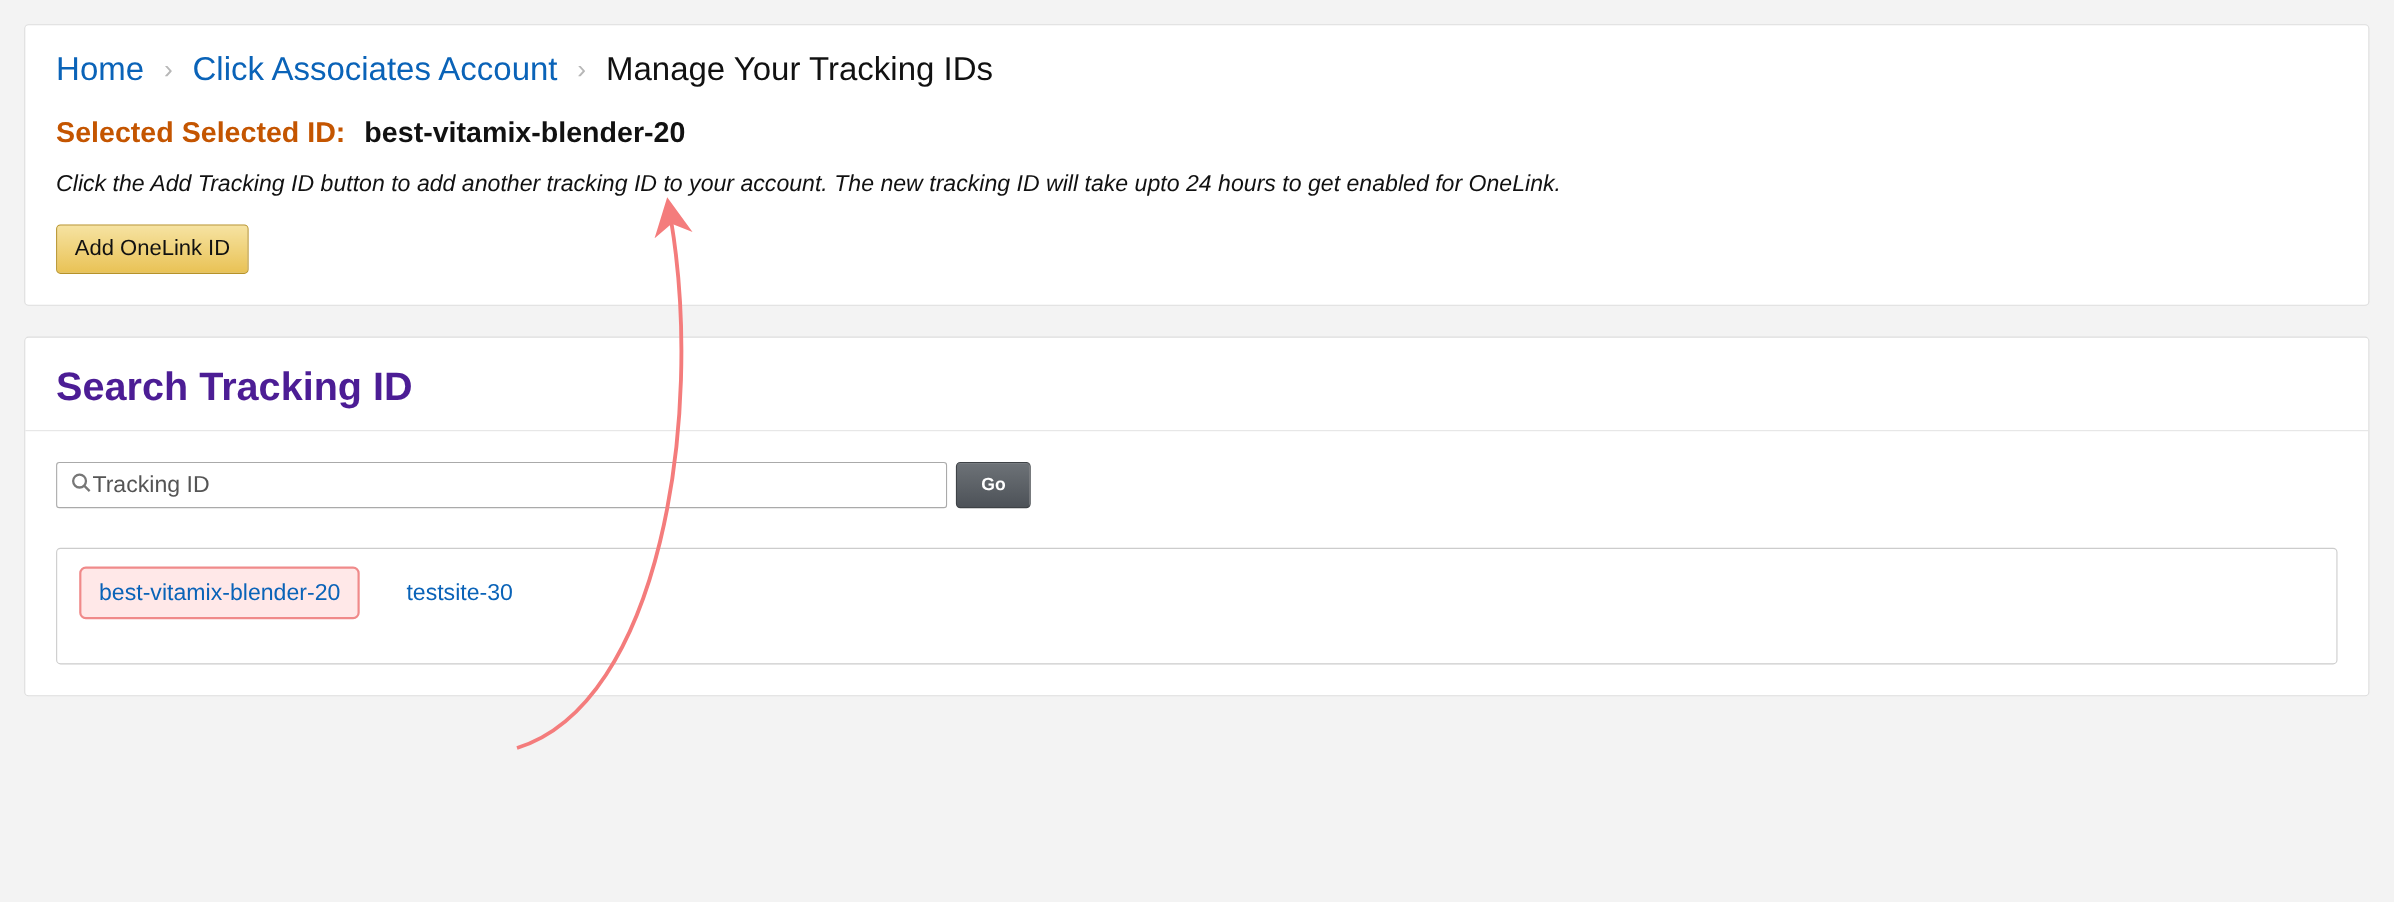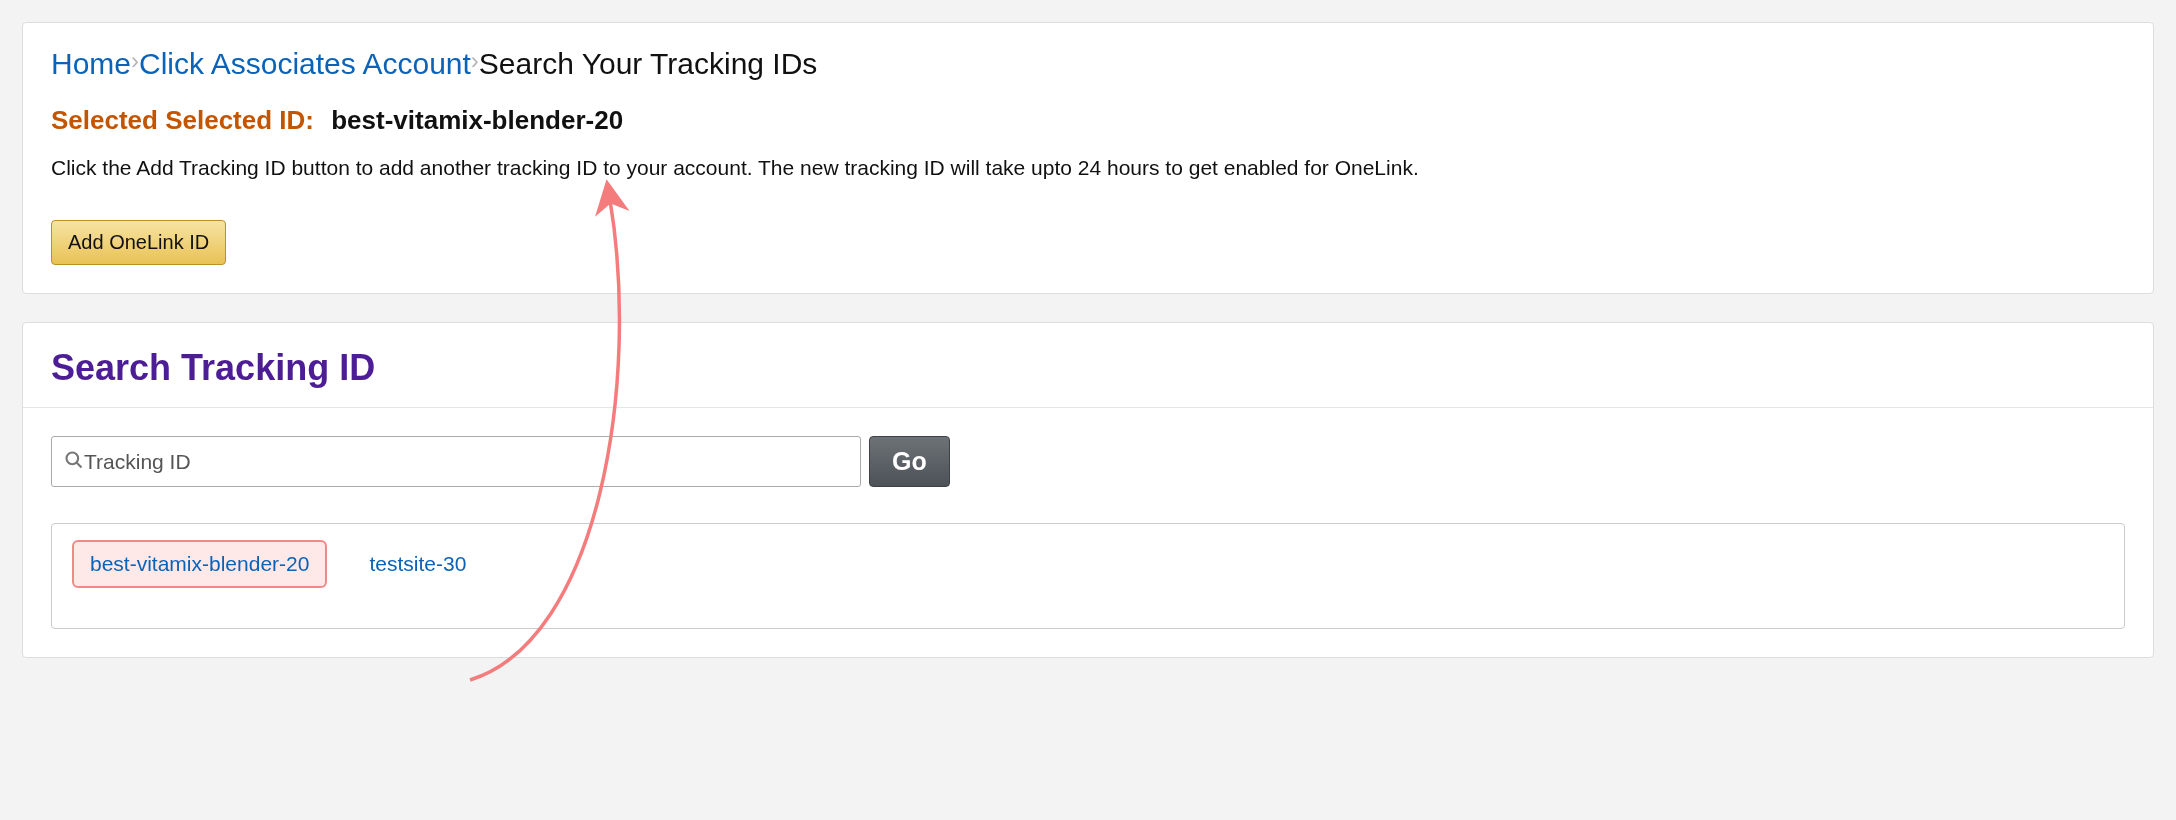--- a/index.html
+++ b/index.html
@@ -15,22 +15,22 @@
   .card {
     background: #fff;
     border: 1px solid #ddd;
     border-radius: 4px;
     padding: 24px 28px 28px 28px;
     margin-bottom: 28px;
   }
   
   .breadcrumb {
     display: flex;
-    align-items: flex-start;
-    gap: 0;
+    align-items: center;
+    gap: 18px;
     font-size: 30px;
     margin-bottom: 24px;
     font-weight: 400;
   }
   .breadcrumb a {
     color: #0a63b8;
     text-decoration: none;
   }
   .breadcrumb .sep {
     color: #b7b7b7;
@@ -49,21 +49,22 @@
   }
   .selected-line .label {
     color: #c45500; 
     font-weight: 700;
     margin-right: 10px;
   }
   
   .instruction {
     font-size: 21px;
     color: #111;
-    margin-bottom: 40px;
+    margin-bottom: 24px;
+    font-style: italic;
   }
   
   .btn-add {
     display: inline-block;
     font-size: 20px;
     padding: 10px 16px;
     color: #111;
     background: linear-gradient(to bottom, #f6e3a2, #e9c255);
     border: 1px solid #b79227;
     border-radius: 4px;
@@ -106,21 +107,21 @@
     font-size: 21px;
     width: 100%;
     color: #333;
     font-family: inherit;
   }
   .search-box input::placeholder { color: #555; }
   .btn-go {
     background: linear-gradient(to bottom, #6d7277, #4d5258);
     border: 1px solid #3e4246;
     color: #fff;
-    font-size: 25px;
+    font-size: 16px;
     font-weight: 700;
     padding: 10px 22px;
     border-radius: 4px;
     cursor: pointer;
   }
   
   .list-box {
     border: 1px solid #ccc;
     border-radius: 4px;
     padding: 16px 20px 40px 20px;
@@ -154,21 +155,21 @@
 </head>
 <body>
 
 <div class="card">
 
   <div class="breadcrumb">
     <a href="#">Home</a>
     <span class="sep">›</span>
     <a href="#">Click Associates Account</a>
     <span class="sep">›</span>
-    <span class="current">Search Your Tracking IDs</span>
+    <span class="current">Manage Your Tracking IDs</span>
   </div>
 
   <div class="selected-line">
     <span class="label">Selected Selected ID:</span>
     <span>best-vitamix-blender-20</span>
   </div>
 
   <p class="instruction">Click the Add Tracking ID button to add another tracking ID to your account. The new tracking ID will take upto 24 hours to get enabled for OneLink.</p>
 
   <button class="btn-add">Add OneLink ID</button>

